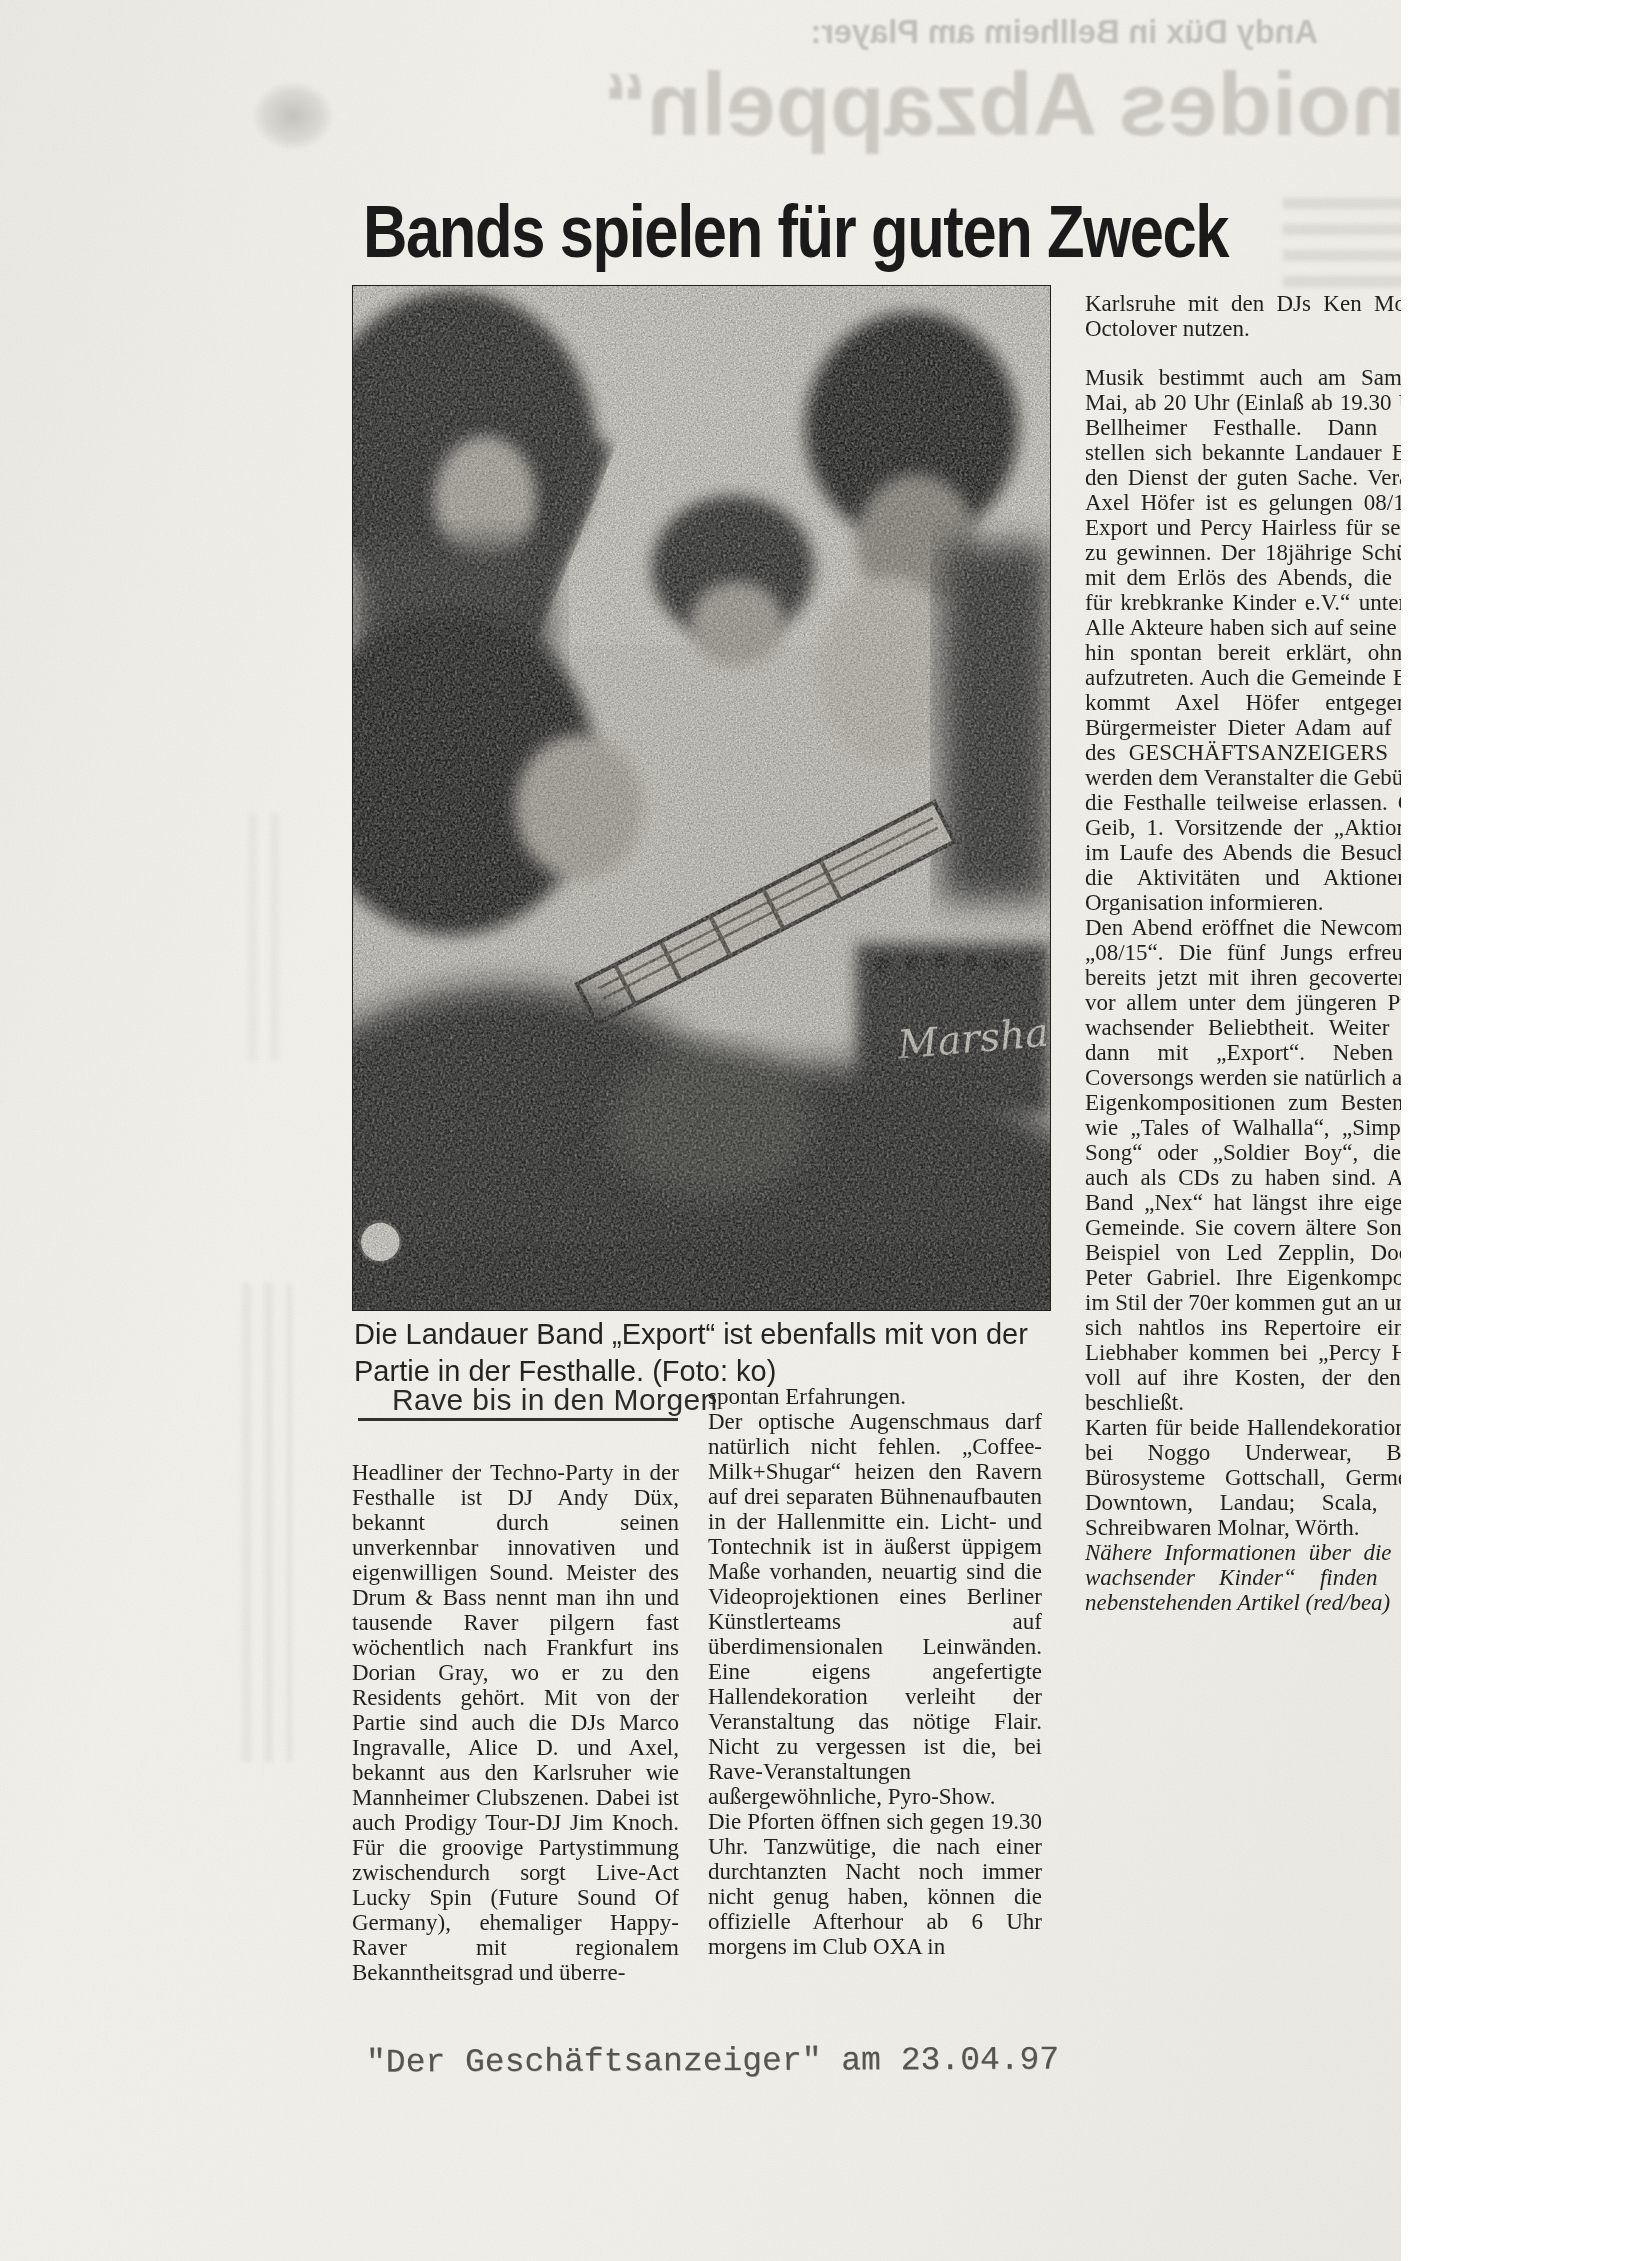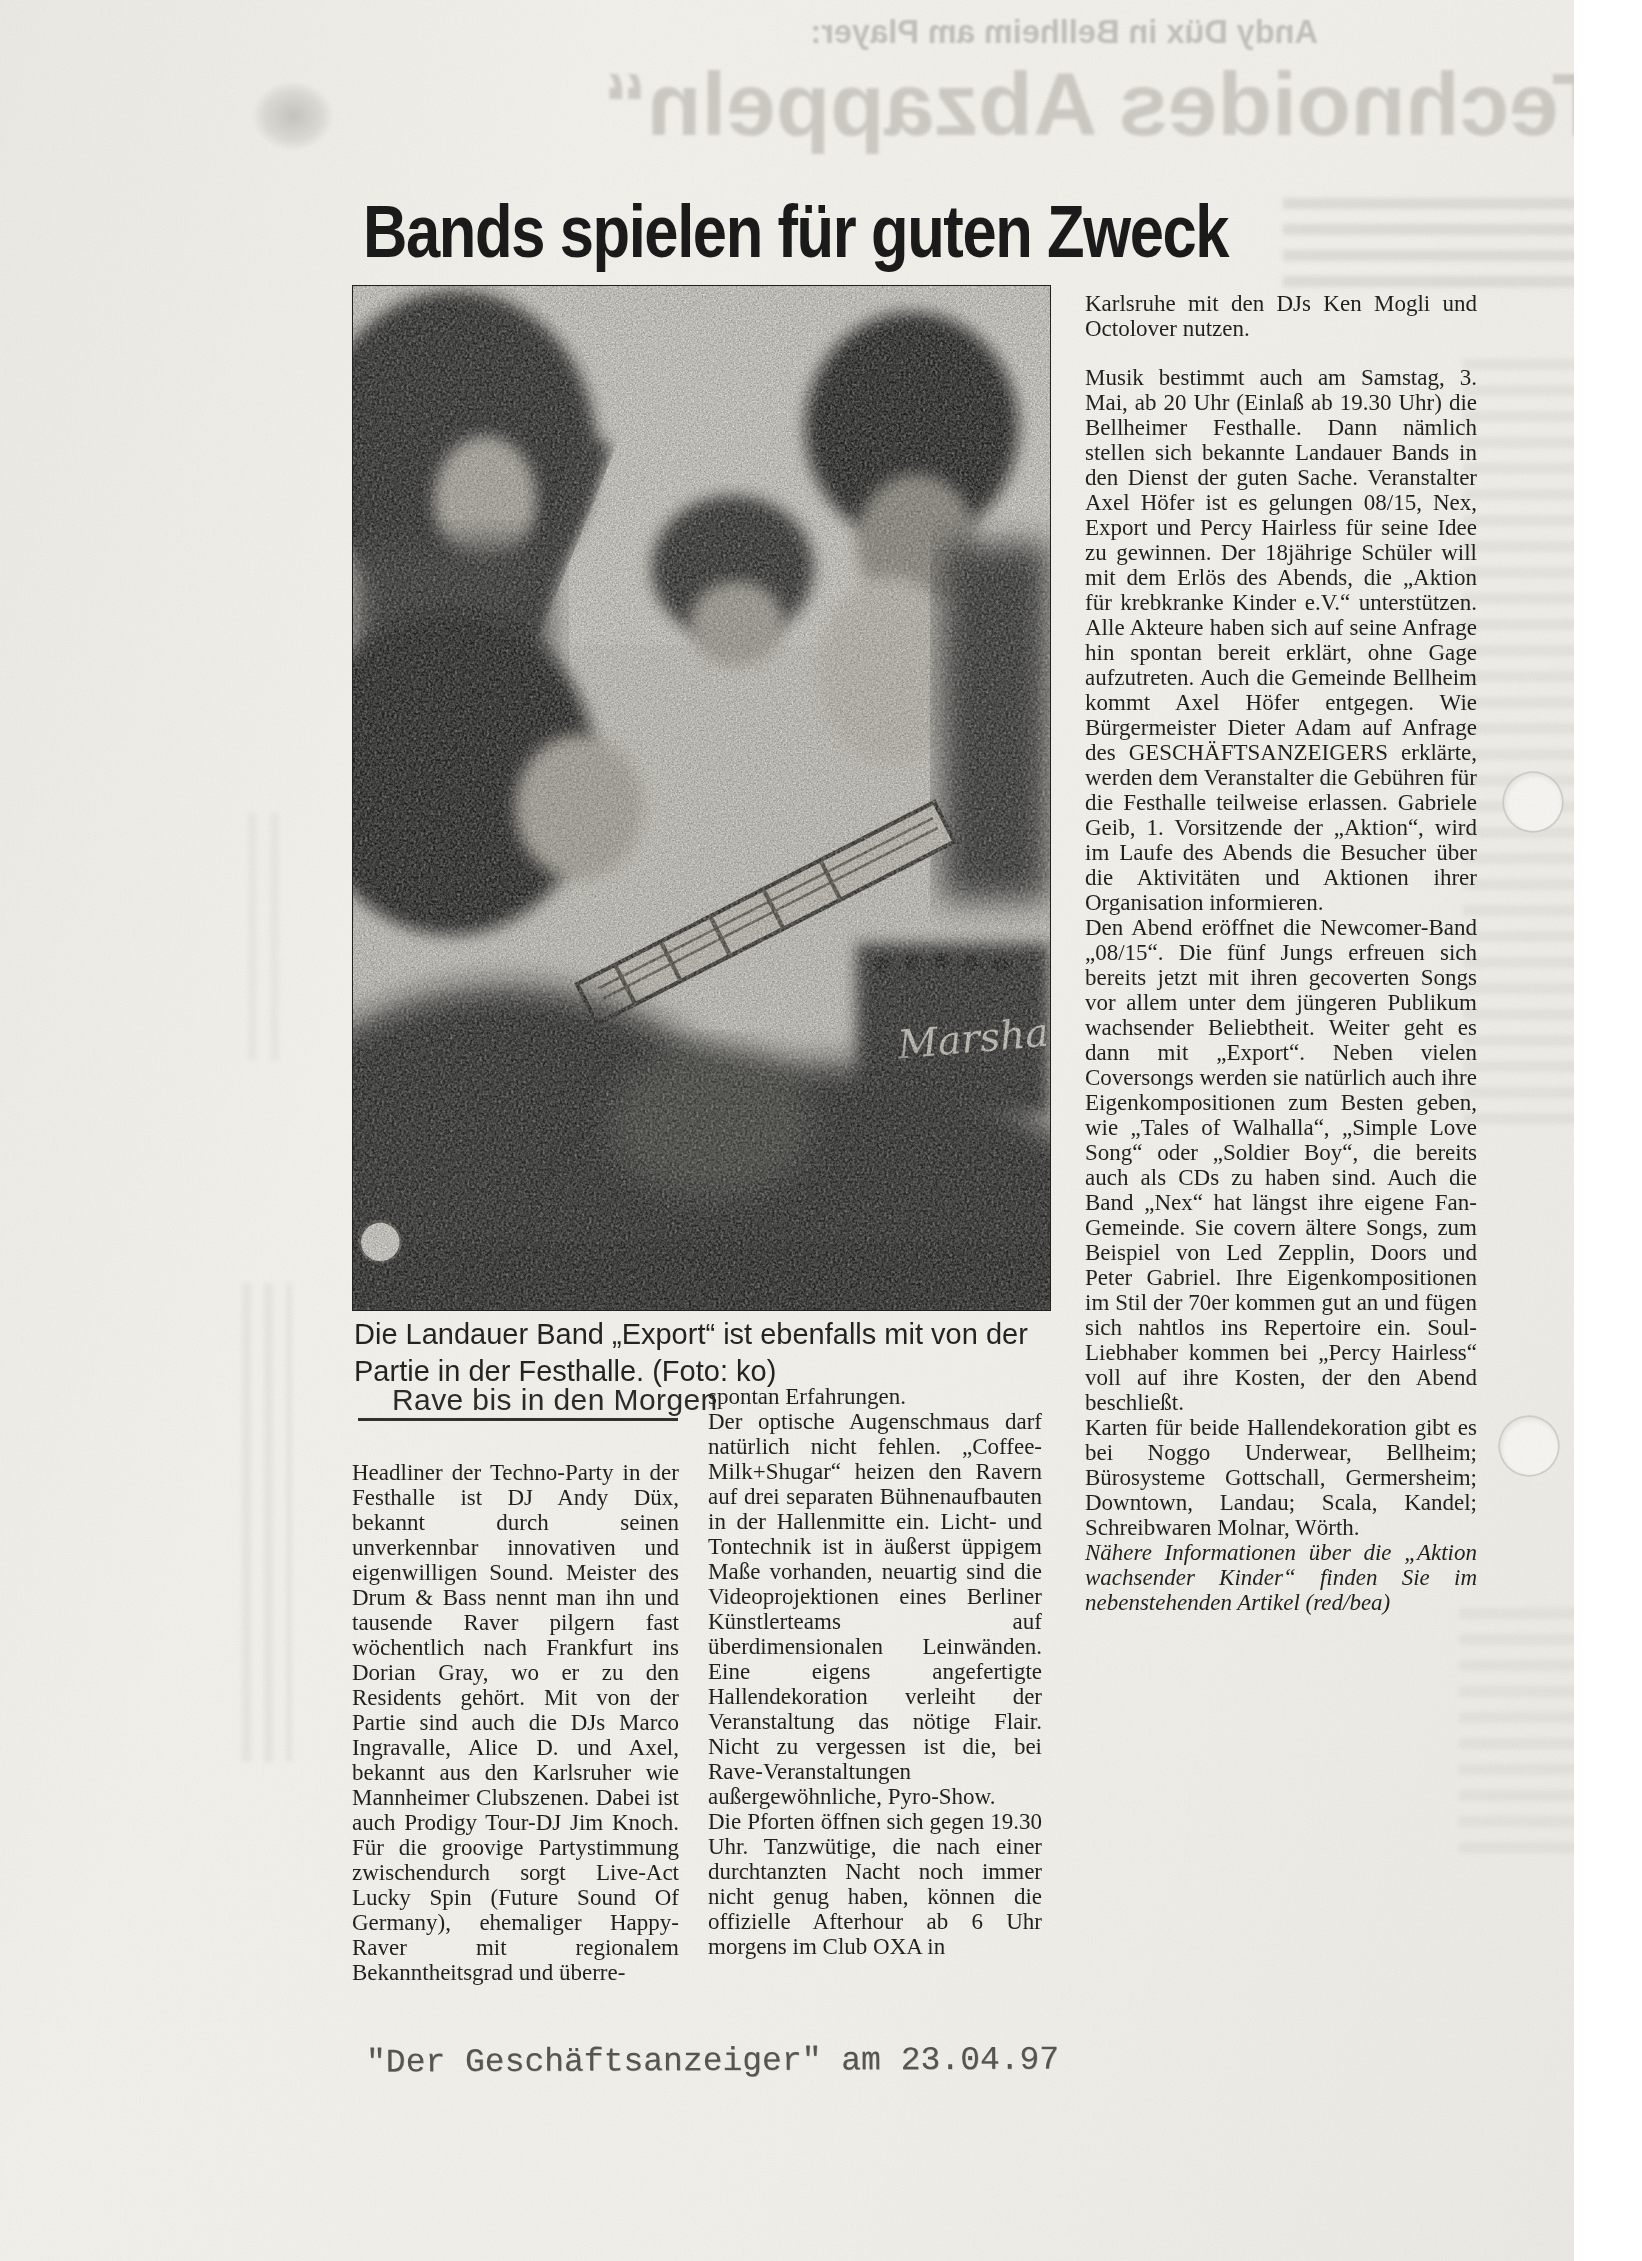--- a/index.html
+++ b/index.html
@@ -1,18 +1,18 @@
 <!DOCTYPE html>
 <html style="font-size:13.7px"><head>
 <meta charset="utf-8">
 <style>
   html,body{margin:0;padding:0;}
   body{width:1643px;height:2261px;overflow:hidden;}
   .page{
-    position:relative;width:1574px;height:2261px;overflow:hidden;
+    position:relative;width:1401px;height:2261px;overflow:hidden;
     background:#f1f0eb;
     background-image:linear-gradient(105deg,#edebe5 0%,#f3f2ed 28%,#f2f1ec 62%,#ecebe5 100%);
     font-family:"Liberation Serif",serif;
   }
   .abs{position:absolute;}
 
   
   .ghost-kicker{
     left:753px;top:13.7px;width:565px;
     font-family:"Liberation Sans",sans-serif;font-weight:bold;font-size:32.5px;

